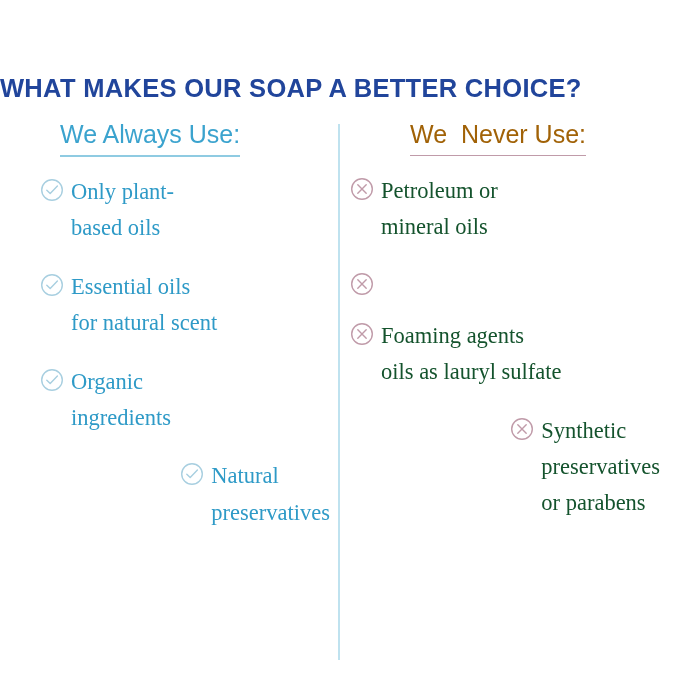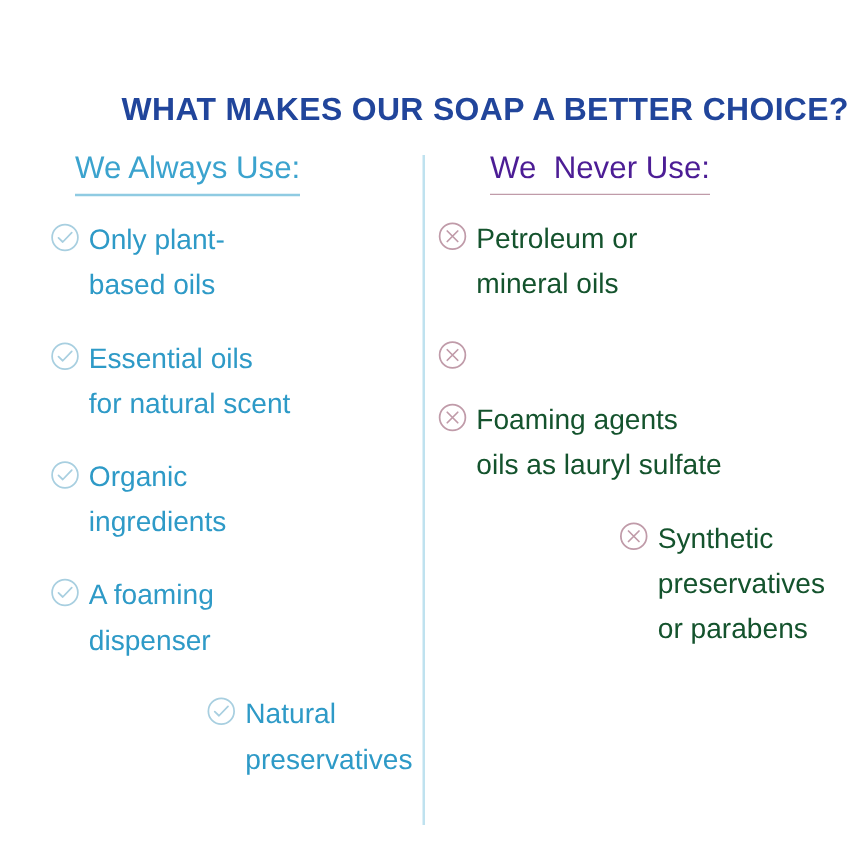--- a/index.html
+++ b/index.html
@@ -20,21 +20,21 @@
     background: #ffffff;
     box-sizing: border-box;
   }
 
   
   .title {
     position: absolute;
     left: 0;
     right: 0;
     top: 57px;
-    text-align: right;
+    text-align: left;
     font-family: "Liberation Sans", sans-serif;
     font-size: 25.5px;
     font-weight: 700;
     letter-spacing: 0.3px;
     color: #21459b;
     white-space: nowrap;
     text-transform: uppercase;
   }
 
   
@@ -69,35 +69,36 @@
     line-height: 1.15;
     padding-bottom: 6px;
     white-space: pre;
   }
   .col-left .col-head {
     color: #3ba3ce;
     border-bottom: 2px solid #8fcbe2;
     margin-left: 20px;
   }
   .col-right .col-head {
-    color: #4c1d95;
+    color: #a16207;
     border-bottom: 1.5px solid #c09ba9;
-    margin-left: 42px;
+    margin-left: 60px;
   }
 
   .list {
     margin: 0;
     padding: 0;
     list-style: none;
     margin-top: 17px;
   }
   .item {
     display: flex;
     align-items: flex-start;
     margin-bottom: 22px;
+    font-family: Liberation Serif, serif;
   }
   .item:last-child { margin-bottom: 0; justify-content: flex-end; }
 
   .icon {
     flex: 0 0 auto;
     width: 24px;
     height: 24px;
     margin-top: 4px;
     margin-right: 7px;
   }
@@ -152,30 +153,20 @@
           <span class="icon">
             <svg viewBox="0 0 24 24" fill="none" stroke="#a8cfe0" stroke-width="1.4">
               <circle cx="12" cy="12" r="10.3"></circle>
               <path d="M6.8 12.3 L10.2 15.6 L17.4 8.1" stroke-linecap="round" stroke-linejoin="round"></path>
             </svg>
           </span>
           <span class="item-text">Organic
 ingredients</span>
         </li>
 
-        <li class="item">
-          <span class="icon">
-            <svg viewBox="0 0 24 24" fill="none" stroke="#a8cfe0" stroke-width="1.4">
-              <circle cx="12" cy="12" r="10.3"></circle>
-              <path d="M6.8 12.3 L10.2 15.6 L17.4 8.1" stroke-linecap="round" stroke-linejoin="round"></path>
-            </svg>
-          </span>
-          <span class="item-text">A foaming
-dispenser</span>
-        </li>
 
         <li class="item">
           <span class="icon">
             <svg viewBox="0 0 24 24" fill="none" stroke="#a8cfe0" stroke-width="1.4">
               <circle cx="12" cy="12" r="10.3"></circle>
               <path d="M6.8 12.3 L10.2 15.6 L17.4 8.1" stroke-linecap="round" stroke-linejoin="round"></path>
             </svg>
           </span>
           <span class="item-text">Natural
 preservatives</span>

